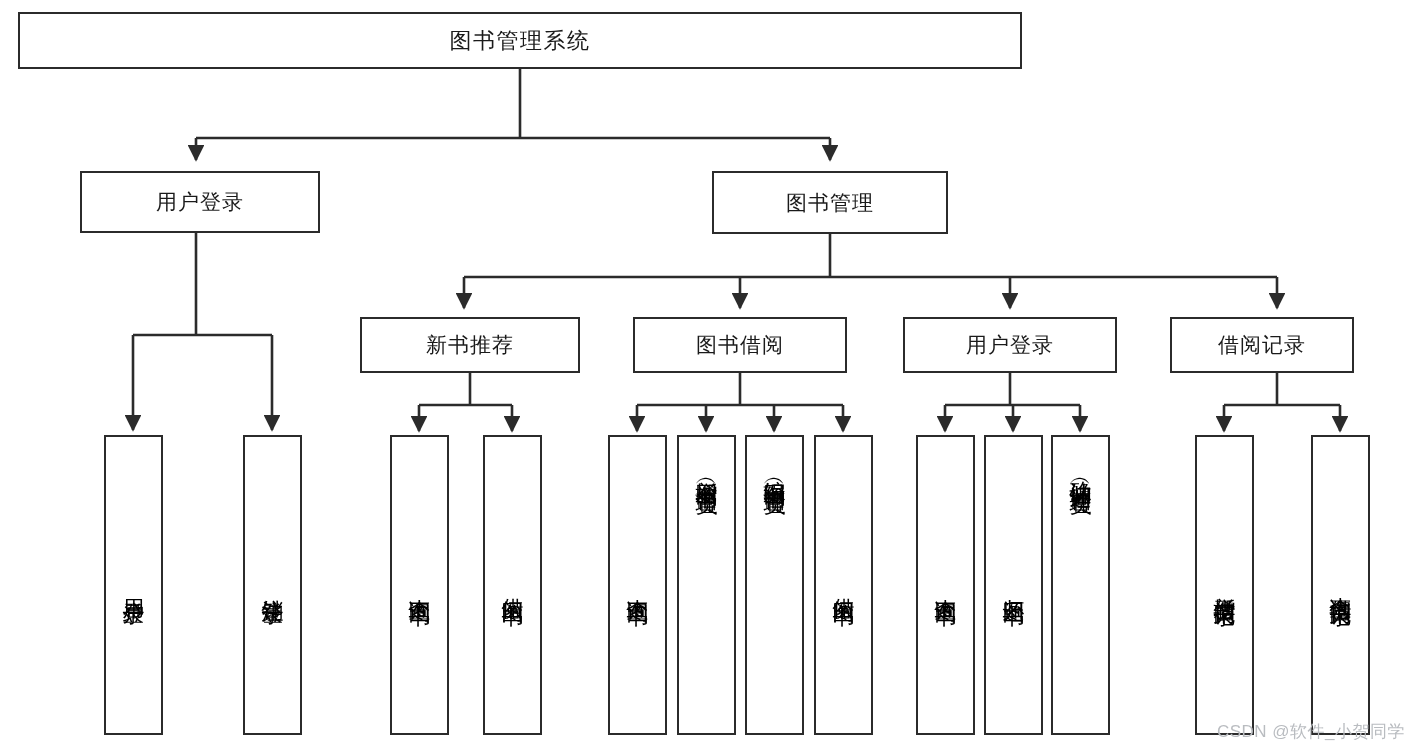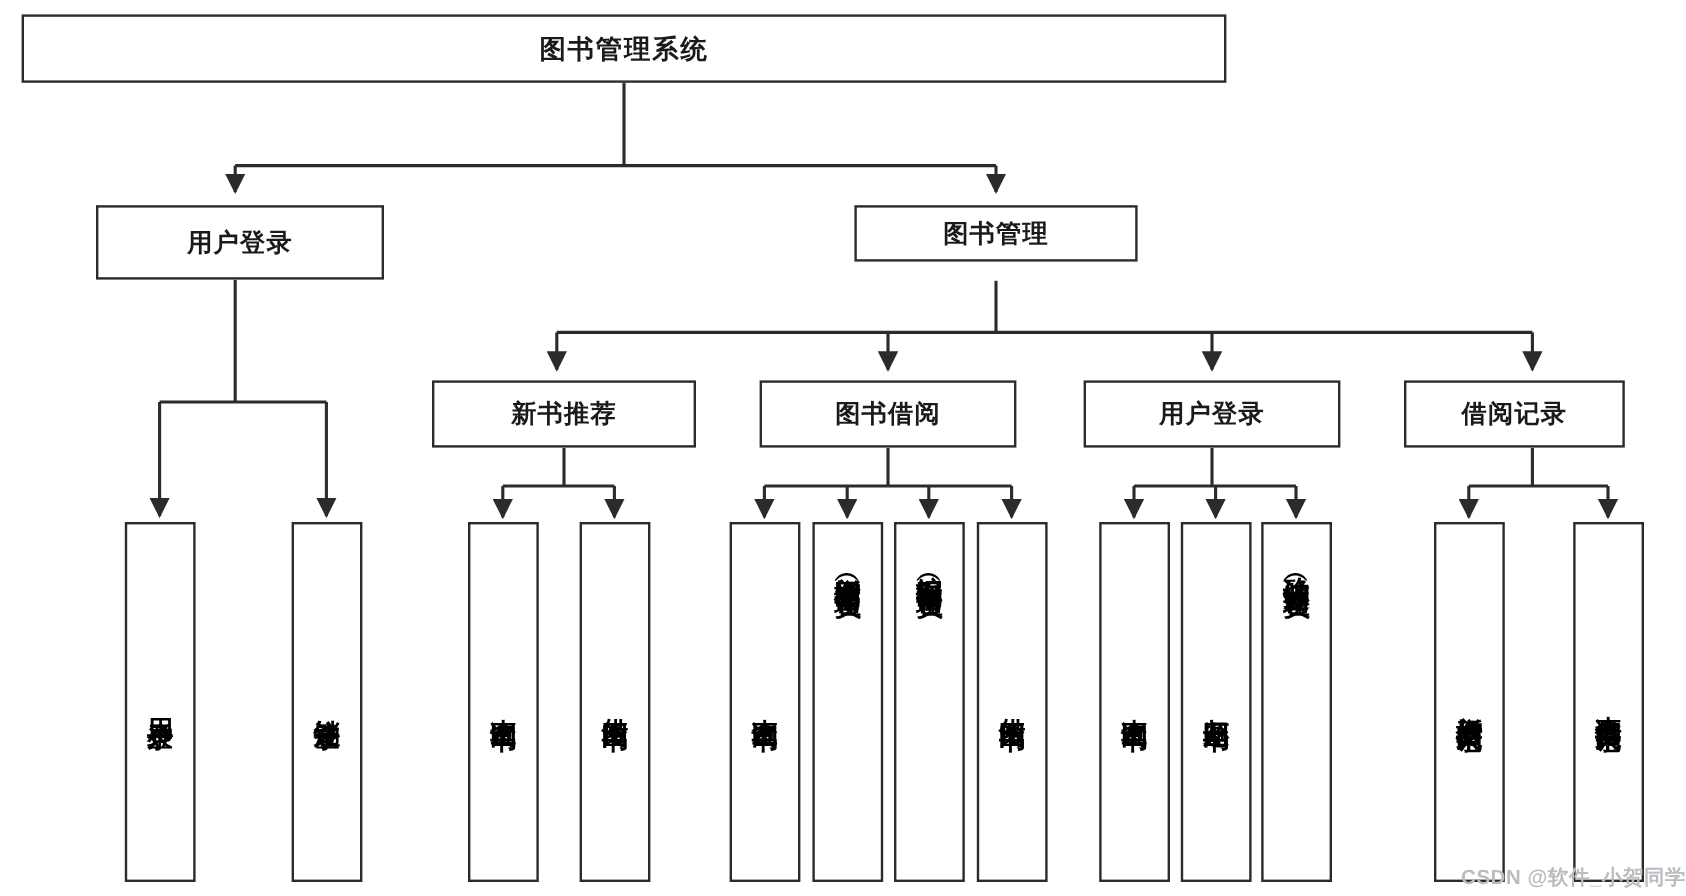--- a/index.html
+++ b/index.html
@@ -1,18 +1,18 @@
 <!DOCTYPE html>
 <html><head>
 <meta charset="utf-8">
 <style>
   html,body{margin:0;padding:0;background:#ffffff;}
   body{width:1405px;height:747px;overflow:hidden;
        font-family:"Liberation Sans","DejaVu Sans",sans-serif;}
-  #stage{position:relative;width:1405px;height:747px;background:#fff;font-weight:bold;}
+  #stage{position:relative;width:1405px;height:747px;background:#fff;}
   #wires{position:absolute;left:0;top:0;width:1405px;height:747px;}
 
   .node{position:absolute;box-sizing:border-box;background:#ffffff;
         border:2.5px solid #2b2b2b;display:flex;align-items:center;
         justify-content:center;color:#1a1a1a;}
   .node.h{font-size:21px;letter-spacing:1px;}
   .node.root{font-size:22px;letter-spacing:1.5px;}
   .leaf{writing-mode:vertical-rl;text-orientation:upright;
         font-size:22px;line-height:1.18;letter-spacing:2px;
         white-space:nowrap;}
@@ -79,21 +79,21 @@
     </g>
   </svg>
 
   <div class="node root" style="left:18px;top:12px;width:1004px;height:57px;">
     <span>图书管理系统</span>
   </div>
 
   <div class="node h" style="left:80px;top:171px;width:240px;height:62px;">
     <span>用户登录</span>
   </div>
-  <div class="node h" style="left:712px;top:171px;width:236px;height:47px;">
+  <div class="node h" style="left:712px;top:171px;width:236px;height:63px;">
     <span>图书管理</span>
   </div>
 
   <div class="node h" style="left:360px;top:317px;width:220px;height:56px;">
     <span>新书推荐</span>
   </div>
   <div class="node h" style="left:633px;top:317px;width:214px;height:56px;">
     <span>图书借阅</span>
   </div>
   <div class="node h" style="left:903px;top:317px;width:214px;height:56px;">

